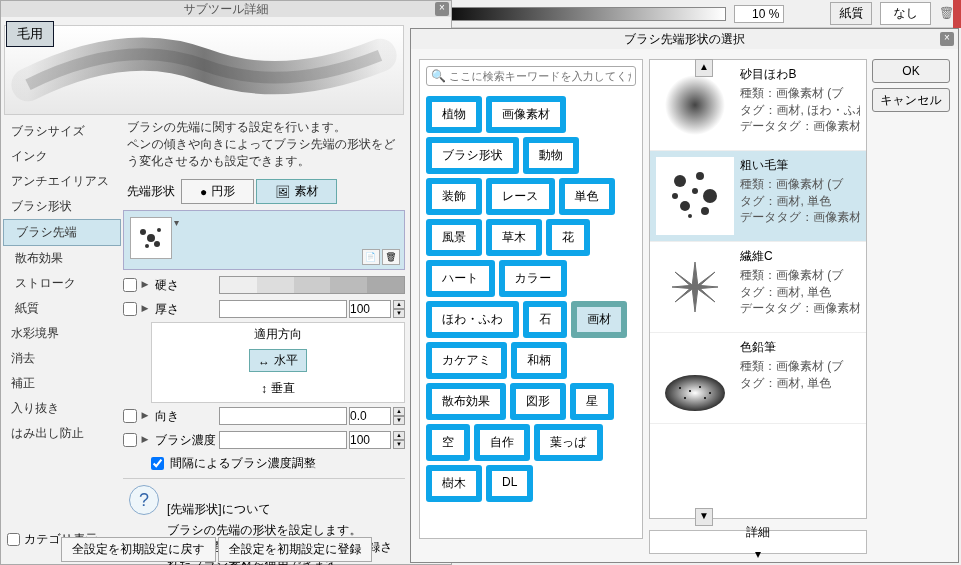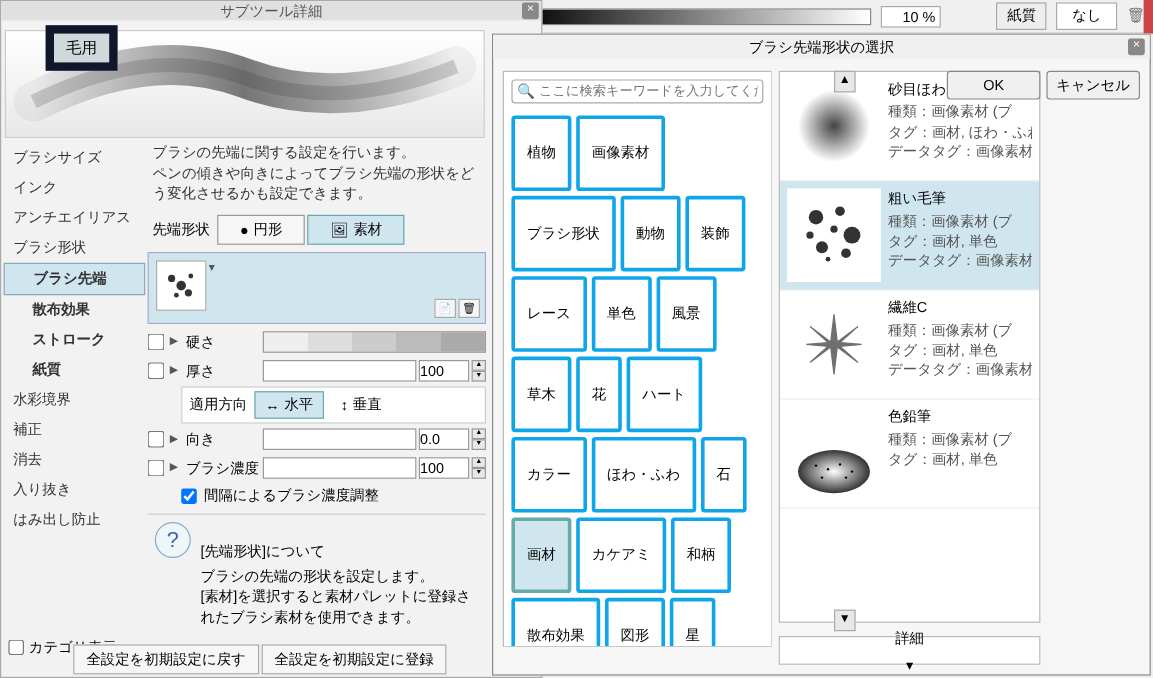--- a/index.html
+++ b/index.html
@@ -2,28 +2,28 @@
 <html><head>
 <meta charset="utf-8">
 <style>
 * { box-sizing: border-box; margin: 0; padding: 0; font-family: "MS PGothic", "Meiryo", sans-serif; font-size: 12px; }
 body { background: #f0f0f0; width: 961px; height: 565px; overflow: hidden; position: relative; }
 
 .subtool-panel { position: absolute; left: 0; top: 0; width: 452px; height: 565px; background: #f2f2f2; border: 1px solid #aaa; }
 .subtool-header { background: #e0e0e0; height: 16px; display: flex; align-items: center; justify-content: center; font-size: 11px; color: #555; position: relative; }
 .close-btn { position: absolute; right: 2px; top: 1px; width: 14px; height: 14px; background: #888; border-radius: 2px; color: #fff; text-align: center; line-height: 12px; font-size: 10px; cursor: pointer; }
 
-.brush-name-tab { position: absolute; left: 5px; top: 20px; background: #d0d8dc; border: 7px solid #0f172a; padding: 3px 10px; font-size: 13px; margin-left: 32px; }
+.brush-name-tab { position: absolute; left: 5px; top: 20px; background: #d0d8dc; border: 1px solid #0f172a; padding: 3px 10px; font-size: 13px; }
 .brush-preview { position: absolute; left: 3px; top: 24px; width: 400px; height: 90px; background: linear-gradient(#fff,#e8e8e8); border: 1px solid #ccc; overflow: hidden; }
 .brush-preview svg { width: 100%; height: 100%; }
 
 .left-sidebar { position: absolute; left: 2px; top: 118px; width: 118px; }
 .sidebar-item { padding: 4px 8px; font-size: 12px; color: #333; cursor: pointer; }
 .sidebar-item.selected { background: #cfe6ef; border: 1px solid #8ab; }
-.sidebar-item.indent { padding-left: 24px; font-weight: bold; }
+.sidebar-item.indent { padding-left: 12px; }
 
 .category-check { position: absolute; left: 6px; bottom: 16px; display: flex; align-items: center; gap: 4px; }
 .bottom-buttons { position: absolute; left: 60px; bottom: 2px; display: flex; gap: 2px; }
 .bottom-btn { border: 1px solid #aaa; background: #f6f6f6; padding: 3px 10px; font-size: 12px; cursor: pointer; }
 
 .right-content { position: absolute; left: 122px; top: 116px; width: 282px; }
 .desc-text { font-size: 12px; color: #333; line-height: 1.4; padding: 2px 4px 8px; }
 .tip-row { display: flex; align-items: center; gap: 2px; padding: 2px 0; }
 .tip-label { width: 56px; font-size: 12px; padding-left: 4px; }
 .tip-toggle { border: 1px solid #999; padding: 3px 18px; cursor: pointer; background: #f6f6f6; display: inline-flex; align-items: center; gap: 4px; }
@@ -36,54 +36,54 @@
 
 .slider-row { display: flex; align-items: center; margin: 2px 0; height: 22px; gap: 2px; }
 .row-check { width: 14px; height: 14px; }
 .row-tri { width: 12px; height: 12px; font-size: 9px; color: #555; text-align: center; }
 .row-label { width: 64px; font-size: 12px; padding-left: 2px; }
 .slider-bar { flex: 1; height: 18px; background: #fff; border: 1px solid #999; position: relative; }
 .slider-val { width: 42px; text-align: right; padding-right: 24px; font-size: 12px; border: 1px solid #999; height: 18px; line-height: 16px; background: #fff; }
 .slider-arrows { width: 12px; display: flex; flex-direction: column; }
 .arrow-btn { height: 9px; border: 1px solid #999; background: #e8e8e8; font-size: 6px; line-height: 6px; text-align: center; cursor: pointer; }
 
-.direction-row { display: flex; align-items: center; gap: 6px; margin: 2px 0 2px 28px; background: #fff; border: 1px solid #ccc; padding: 3px 6px; }
+.direction-row { display: flex; align-items: center; gap: 6px; margin: 2px 0 2px 28px; background: #fff; border: 1px solid #ccc; padding: 3px 6px; flex-direction: column; }
 .dir-btn { display: flex; align-items: center; gap: 4px; padding: 2px 8px; cursor: pointer; }
 .dir-btn.active { background: #cfe6ef; border: 1px solid #6aa; }
 
 .check-row { display: flex; align-items: center; gap: 6px; margin: 4px 0 4px 28px; }
 .info-box { display: flex; gap: 8px; margin-top: 6px; padding: 6px; border-top: 1px solid #ccc; }
 .info-icon { width: 30px; height: 30px; border: 1px solid #8ac; border-radius: 50%; display: flex; align-items: center; justify-content: center; background: #eef6fa; font-size: 18px; color: #36a; }
 .info-text { flex: 1; font-size: 12px; line-height: 1.4; margin-top: 16px; }
 .info-title { font-size: 12px; margin-bottom: 4px; }
 
 .material-dialog { position: absolute; left: 410px; top: 28px; width: 549px; height: 535px; background: #f6f6f6; border: 1px solid #888; }
 .dialog-header { height: 20px; background: #f0f0f0; display: flex; align-items: center; justify-content: center; position: relative; font-size: 12px; }
 .dialog-header .close-btn { right: 4px; top: 3px; }
 
 .tag-panel { position: absolute; left: 8px; top: 30px; width: 224px; height: 480px; background: #fff; border: 1px solid #bbb; overflow-y: auto; padding: 6px; }
 .search-field { display: flex; align-items: center; border: 1px solid #aaa; padding: 2px 4px; margin-bottom: 10px; border-radius: 3px; }
 .search-icon { width: 14px; height: 14px; margin-right: 4px; color: #777; }
 .search-input { border: none; flex: 1; font-size: 11px; color: #999; outline: none; }
 .tag-rows { display: flex; flex-wrap: wrap; gap: 4px; }
-.tag-btn { border: 3px solid #0ea5e9; background: #fff; padding: 20px 10px; font-size: 12px; border-radius: 3px; cursor: pointer; }
+.tag-btn { border: 6px solid #0ea5e9; background: #fff; padding: 4px 10px; font-size: 12px; border-radius: 3px; cursor: pointer; }
 .tag-btn.sel { background: #cfe6ef; border-color: #6aa; }
 
 .material-list { position: absolute; left: 238px; top: 30px; width: 218px; height: 460px; background: #fff; border: 1px solid #bbb; overflow-y: auto; }
 .mat-item { display: flex; align-items: flex-start; padding: 6px; border-bottom: 1px solid #eee; cursor: pointer; }
 .mat-item.sel { background: #cfe6ef; }
 .mat-thumb { width: 78px; height: 78px; background: #fff; display: flex; align-items: center; justify-content: center; margin-right: 6px; flex-shrink: 0; }
 .mat-info { flex: 1; font-size: 11px; line-height: 1.4; overflow: hidden; }
 .mat-name { font-size: 12px; margin-bottom: 2px; }
 .mat-meta { color: #555; white-space: nowrap; }
 .scroll-arrow { position: absolute; right: 245px; width: 18px; height: 18px; background: #e8e8e8; border: 1px solid #aaa; text-align: center; line-height: 14px; font-size: 10px; cursor: pointer; }
 
 .detail-row { position: absolute; left: 238px; bottom: 8px; width: 218px; height: 24px; background: #fff; border: 1px solid #bbb; display: flex; align-items: center; justify-content: center; gap: 6px; font-size: 12px; cursor: pointer; flex-direction: column; }
 
-.dialog-buttons { position: absolute; right: 8px; top: 30px; display: flex; flex-direction: row; gap: 5px; }
+.dialog-buttons { position: absolute; right: 8px; top: 30px; display: flex; flex-direction: column; gap: 5px; }
 .dlg-btn { width: 78px; height: 24px; border: 1px solid #888; background: #f0f0f0; border-radius: 3px; cursor: pointer; font-size: 12px; }
 
 .top-strip { position: absolute; left: 410px; top: 0; width: 551px; height: 28px; background: #f0f0f0; display: flex; align-items: center; gap: 8px; padding: 0 6px; border-bottom: 1px solid #ccc; }
 .top-label { font-size: 12px; }
 .top-gradient { flex: 1; height: 14px; background: linear-gradient(90deg,#000,#555,#aaa,#fff); border: 1px solid #888; }
 .top-val { width: 50px; font-size: 12px; text-align: right; border: 1px solid #aaa; background: #fff; padding: 1px 4px; }
 .top-paper { border: 1px solid #aaa; padding: 2px 8px; background: #eee; }
 .top-none { border: 1px solid #aaa; padding: 2px 12px; background: #fff; }
 .top-trash { width: 16px; height: 16px; color: #777; }
 .red-bar { position: absolute; right: 0; top: 0; width: 8px; height: 28px; background: #c44; }
@@ -126,22 +126,22 @@
   <div class="left-sidebar" id="sidebar">
       <div class="sidebar-item">ブラシサイズ</div>
       <div class="sidebar-item">インク</div>
       <div class="sidebar-item">アンチエイリアス</div>
       <div class="sidebar-item">ブラシ形状</div>
       <div class="sidebar-item selected indent">ブラシ先端</div>
       <div class="sidebar-item indent">散布効果</div>
       <div class="sidebar-item indent">ストローク</div>
       <div class="sidebar-item indent">紙質</div>
       <div class="sidebar-item">水彩境界</div>
+      <div class="sidebar-item">消去</div>
       <div class="sidebar-item">補正</div>
-      <div class="sidebar-item">消去</div>
       <div class="sidebar-item">入り抜き</div>
       <div class="sidebar-item">はみ出し防止</div>
     </div>
 
   <div class="right-content">
     <div class="desc-text" style="white-space:pre-line">ブラシの先端に関する設定を行います。
 ペンの傾きや向きによってブラシ先端の形状をどう変化させるかも設定できます。</div>
 
     <div class="tip-row">
       <span class="tip-label">先端形状</span>

